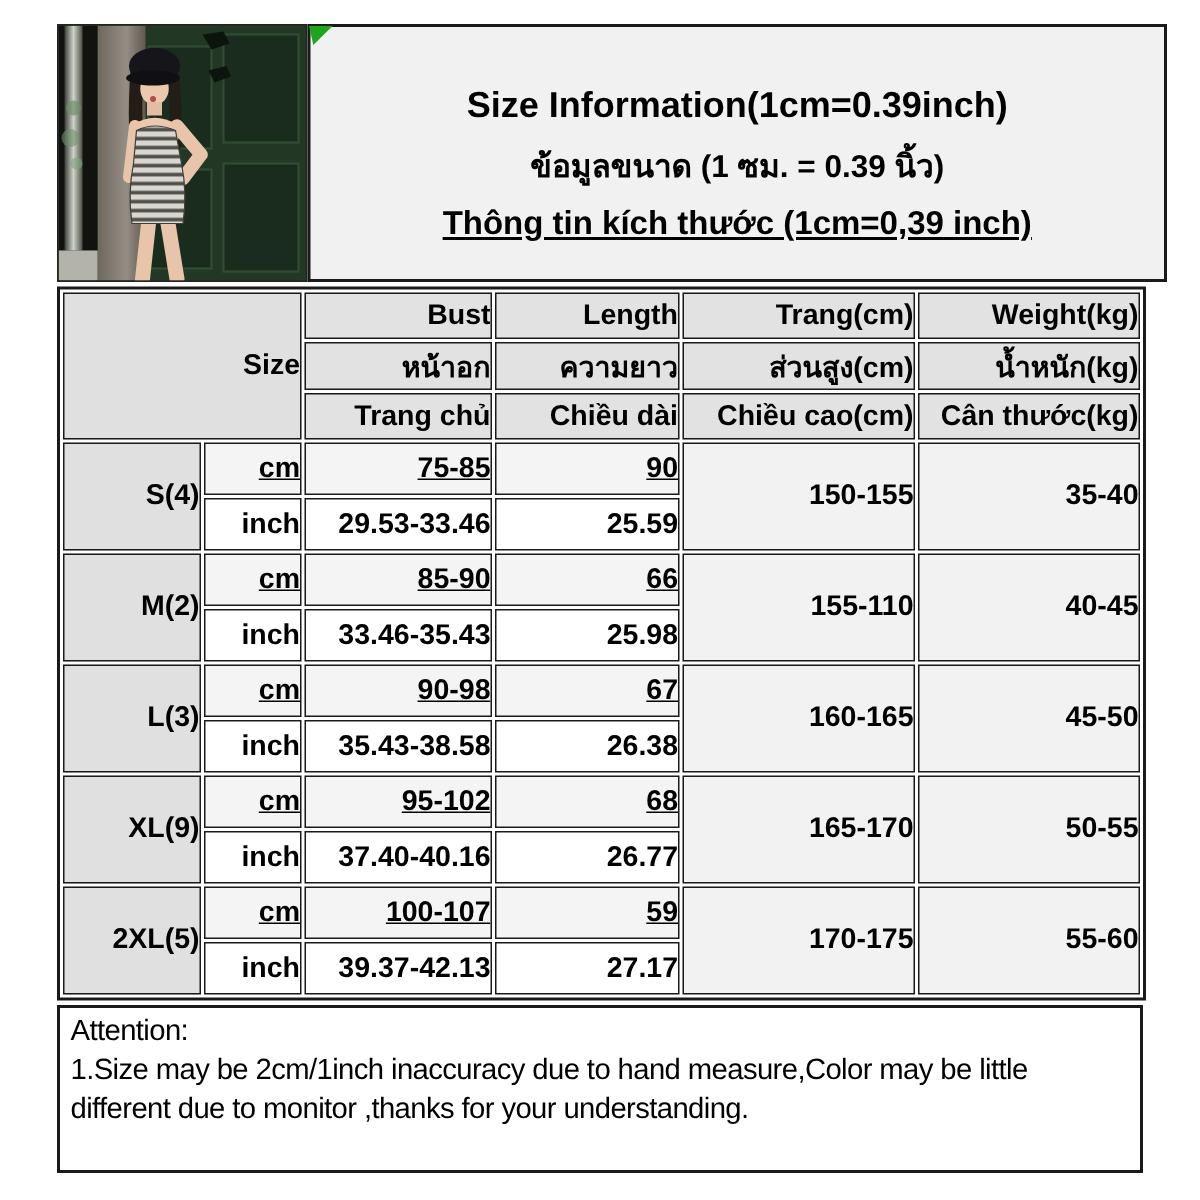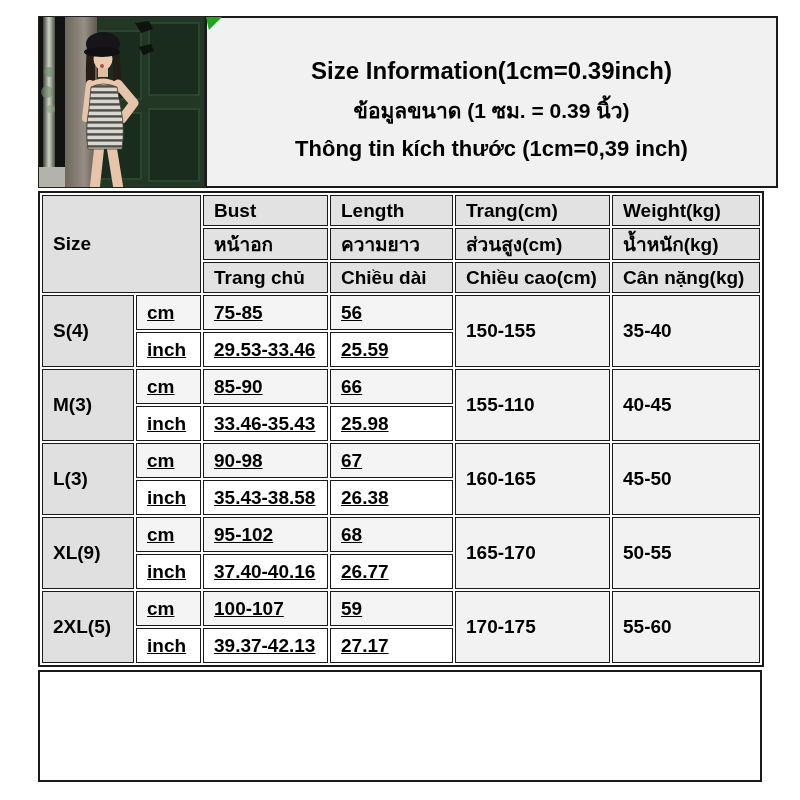--- a/index.html
+++ b/index.html
@@ -22,34 +22,34 @@
   .photo{width:167px;height:172px;border:1px solid #222;flex:0 0 167px;overflow:hidden;background:#233824;}
   .titlebox{position:relative;flex:1;background:var(--title-bg,#f1f1f1);
     border:2px solid var(--border-color,#1a1a1a);
     display:flex;flex-direction:column;justify-content:center;align-items:center;
     gap:9px;padding-top:14px;}
   .corner{position:absolute;left:-1px;top:-1px;width:16px;height:13px;
     background:var(--marker-green,#1da51d);
     clip-path:polygon(0 0,100% 0,18% 100%);}
   .t1{font-size:24px;font-weight:bold;}
   .t2{font-size:21px;font-weight:bold;}
-  .t3{font-size:22px;font-weight:bold;}
+  .t3{font-size:22px;font-weight:bold;text-decoration:underline;}
 
   
   table.size-table{margin-top:3px;width:724px;table-layout:fixed;
     border-collapse:separate;border-spacing:2px;background:#fff;
     border:2px solid var(--border-color,#1a1a1a);}
   table.size-table td{border:1px solid var(--border-color,#1a1a1a);
-    text-align:left;vertical-align:middle;font-weight:bold;font-size:19px;
-    overflow:hidden;white-space:nowrap;padding-left:10px;}
+    text-align:right;vertical-align:middle;font-weight:bold;font-size:19px;
+    overflow:hidden;white-space:nowrap;}
   td.hdr{background:var(--header-cell-bg,#e2e2e2);height:31px;}
   td.size-big{background:var(--size-cell-bg,#e0e0e0);font-size:34px;}
   td.size-label{background:var(--size-cell-bg,#e0e0e0);font-size:20px;}
   tr.r-cm td.cell{background:var(--cm-row-bg,#f4f4f4);height:35px;text-decoration:underline;}
-  tr.r-inch td.cell{background:var(--inch-row-bg,#ffffff);height:35px;text-decoration:underline;}
+  tr.r-inch td.cell{background:var(--inch-row-bg,#ffffff);height:35px;}
   td.merged{background:var(--merged-cell-bg,#f2f2f2);}
 
   
   .attention{margin-top:3px;width:724px;min-height:112px;background:#fff;
     border:2px solid var(--border-color,#1a1a1a);padding:3px 7px 8px 7px;
     font-size:19.5px;letter-spacing:-0.4px;line-height:1.33;font-weight:normal;}
   .attention p{margin:0;}
 </style>
 </head>
 <body>
@@ -136,39 +136,39 @@
       <tr>
         <td class="hdr">หน้าอก</td>
         <td class="hdr">ความยาว</td>
         <td class="hdr">ส่วนสูง(cm)</td>
         <td class="hdr">น้ำหนัก(kg)</td>
       </tr>
       <tr>
         <td class="hdr">Trang chủ</td>
         <td class="hdr">Chiều dài</td>
         <td class="hdr">Chiều cao(cm)</td>
-        <td class="hdr">Cân nặng(kg)</td>
+        <td class="hdr">Cân thước(kg)</td>
       </tr>
 
       <tr class="r-cm">
         <td class="size-label" rowspan="2">S(4)</td>
         <td class="cell">cm</td>
         <td class="cell">75-85</td>
-        <td class="cell">56</td>
+        <td class="cell">90</td>
         <td class="merged" rowspan="2">150-155</td>
         <td class="merged" rowspan="2">35-40</td>
       </tr>
       <tr class="r-inch">
         <td class="cell">inch</td>
         <td class="cell">29.53-33.46</td>
         <td class="cell">25.59</td>
       </tr>
 
       <tr class="r-cm">
-        <td class="size-label" rowspan="2">M(3)</td>
+        <td class="size-label" rowspan="2">M(2)</td>
         <td class="cell">cm</td>
         <td class="cell">85-90</td>
         <td class="cell">66</td>
         <td class="merged" rowspan="2">155-110</td>
         <td class="merged" rowspan="2">40-45</td>
       </tr>
       <tr class="r-inch">
         <td class="cell">inch</td>
         <td class="cell">33.46-35.43</td>
         <td class="cell">25.98</td>
@@ -212,15 +212,17 @@
       </tr>
       <tr class="r-inch">
         <td class="cell">inch</td>
         <td class="cell">39.37-42.13</td>
         <td class="cell">27.17</td>
       </tr>
     </tbody>
   </table>
 
   <div class="attention">
+    <p>Attention:</p>
+    <p>1.Size may be 2cm/1inch inaccuracy due to hand measure,Color may be little different due to monitor ,thanks for your understanding.</p>
   </div>
 
 </div>
 
 </body></html>

